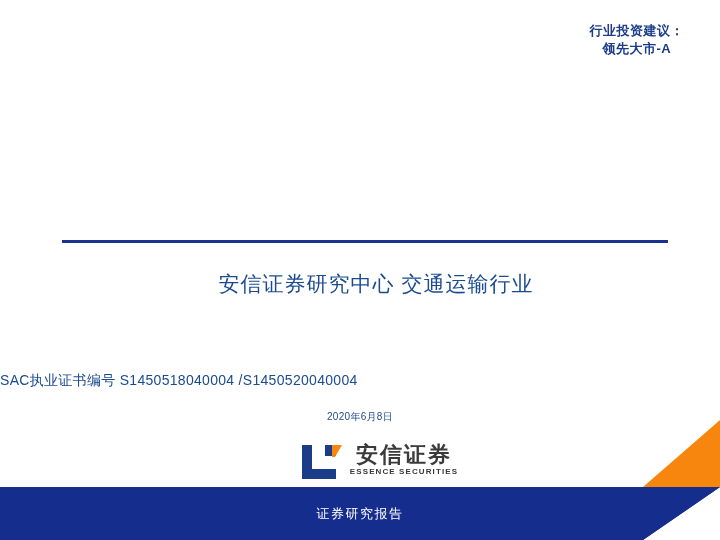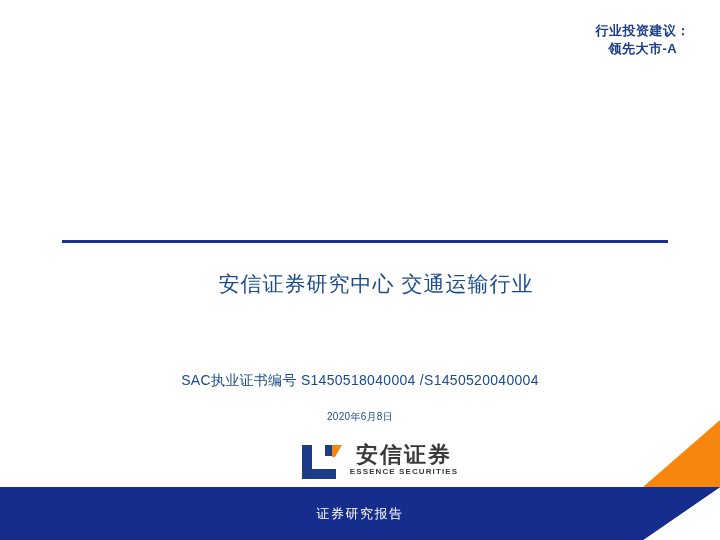--- a/index.html
+++ b/index.html
@@ -15,21 +15,21 @@
     width: 720px;
     height: 540px;
     background: #ffffff;
     overflow: hidden;
   }
 
   
   .rating-block {
     position: absolute;
     top: 22px;
-    right: 30px;
+    right: 36px;
     text-align: center;
     line-height: 1.35;
   }
   .rating-line {
     font-size: 13px;
     font-weight: bold;
     color: #1b3d87;
     letter-spacing: 0.5px;
     white-space: nowrap;
   }
@@ -94,21 +94,20 @@
     color: #1b4b8f;
     letter-spacing: 1px;
   }
 
   
   .sac-line {
     position: absolute;
     left: 0;
     right: 0;
     top: 372px;
-    text-align: center;
     font-size: 14px;
     color: #1b4b8f;
     letter-spacing: 0.3px;
   }
 
   
   .date-line {
     position: absolute;
     left: 0;
     right: 0;

